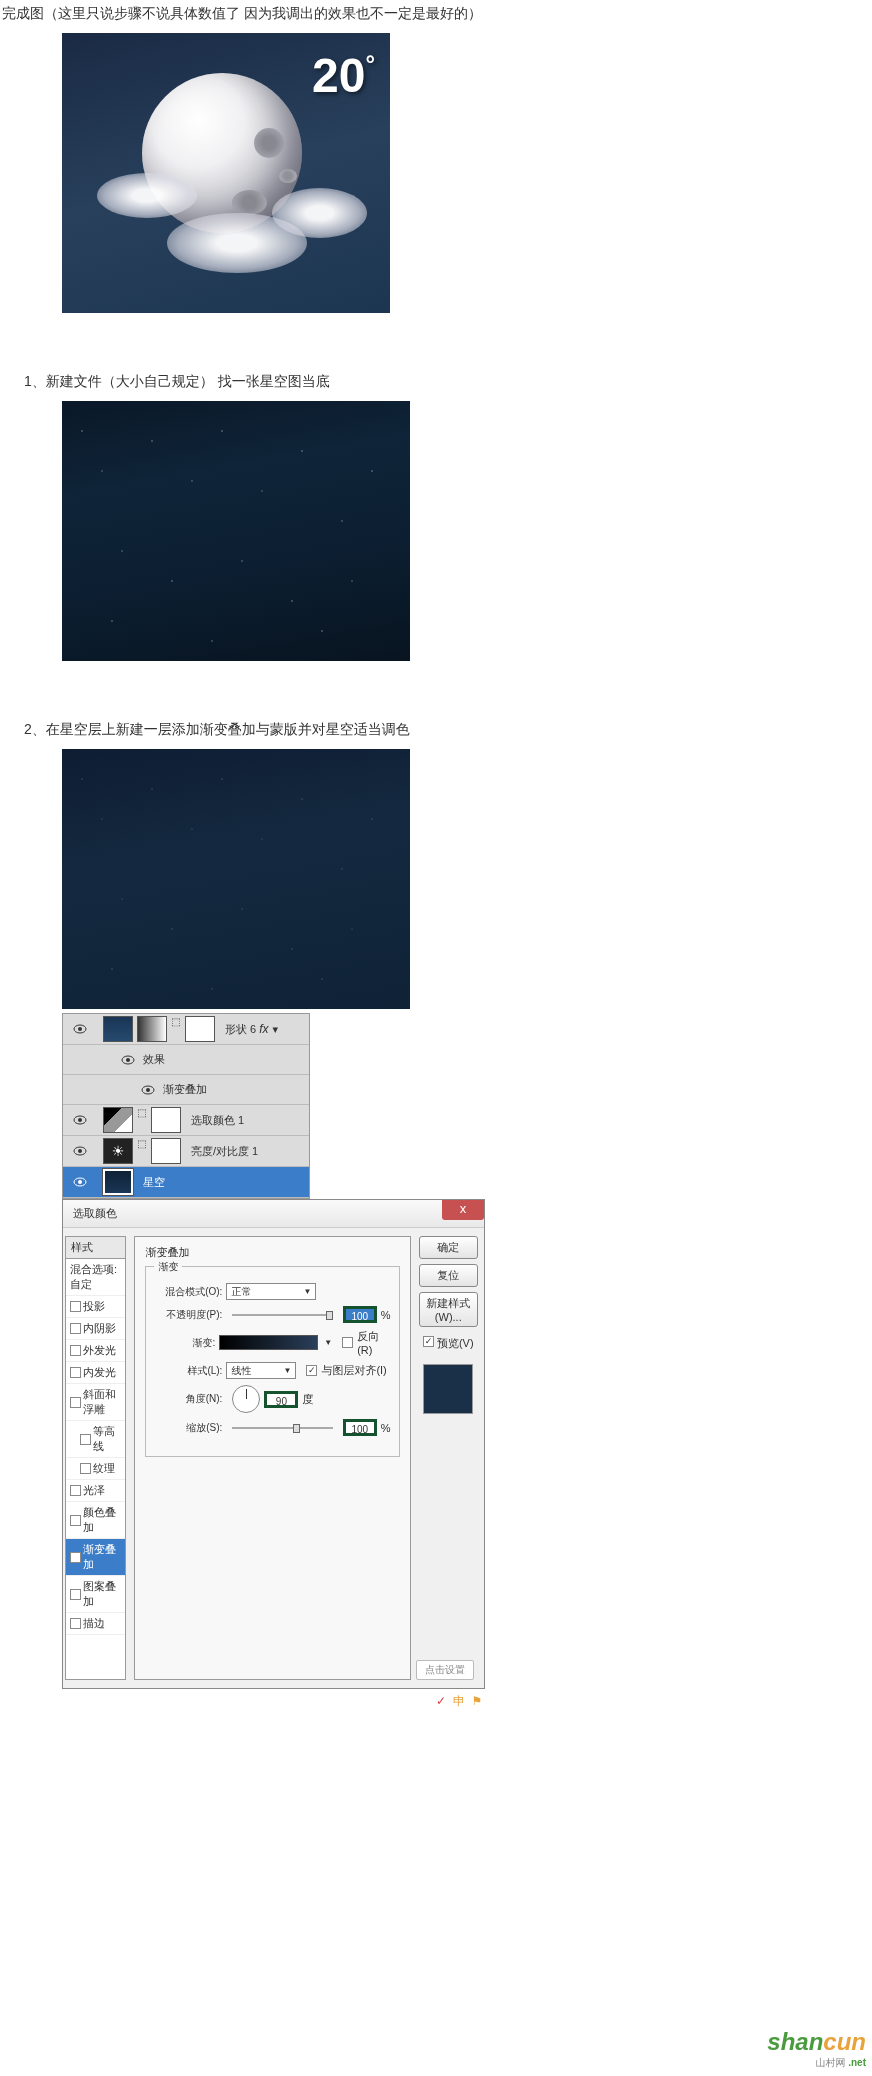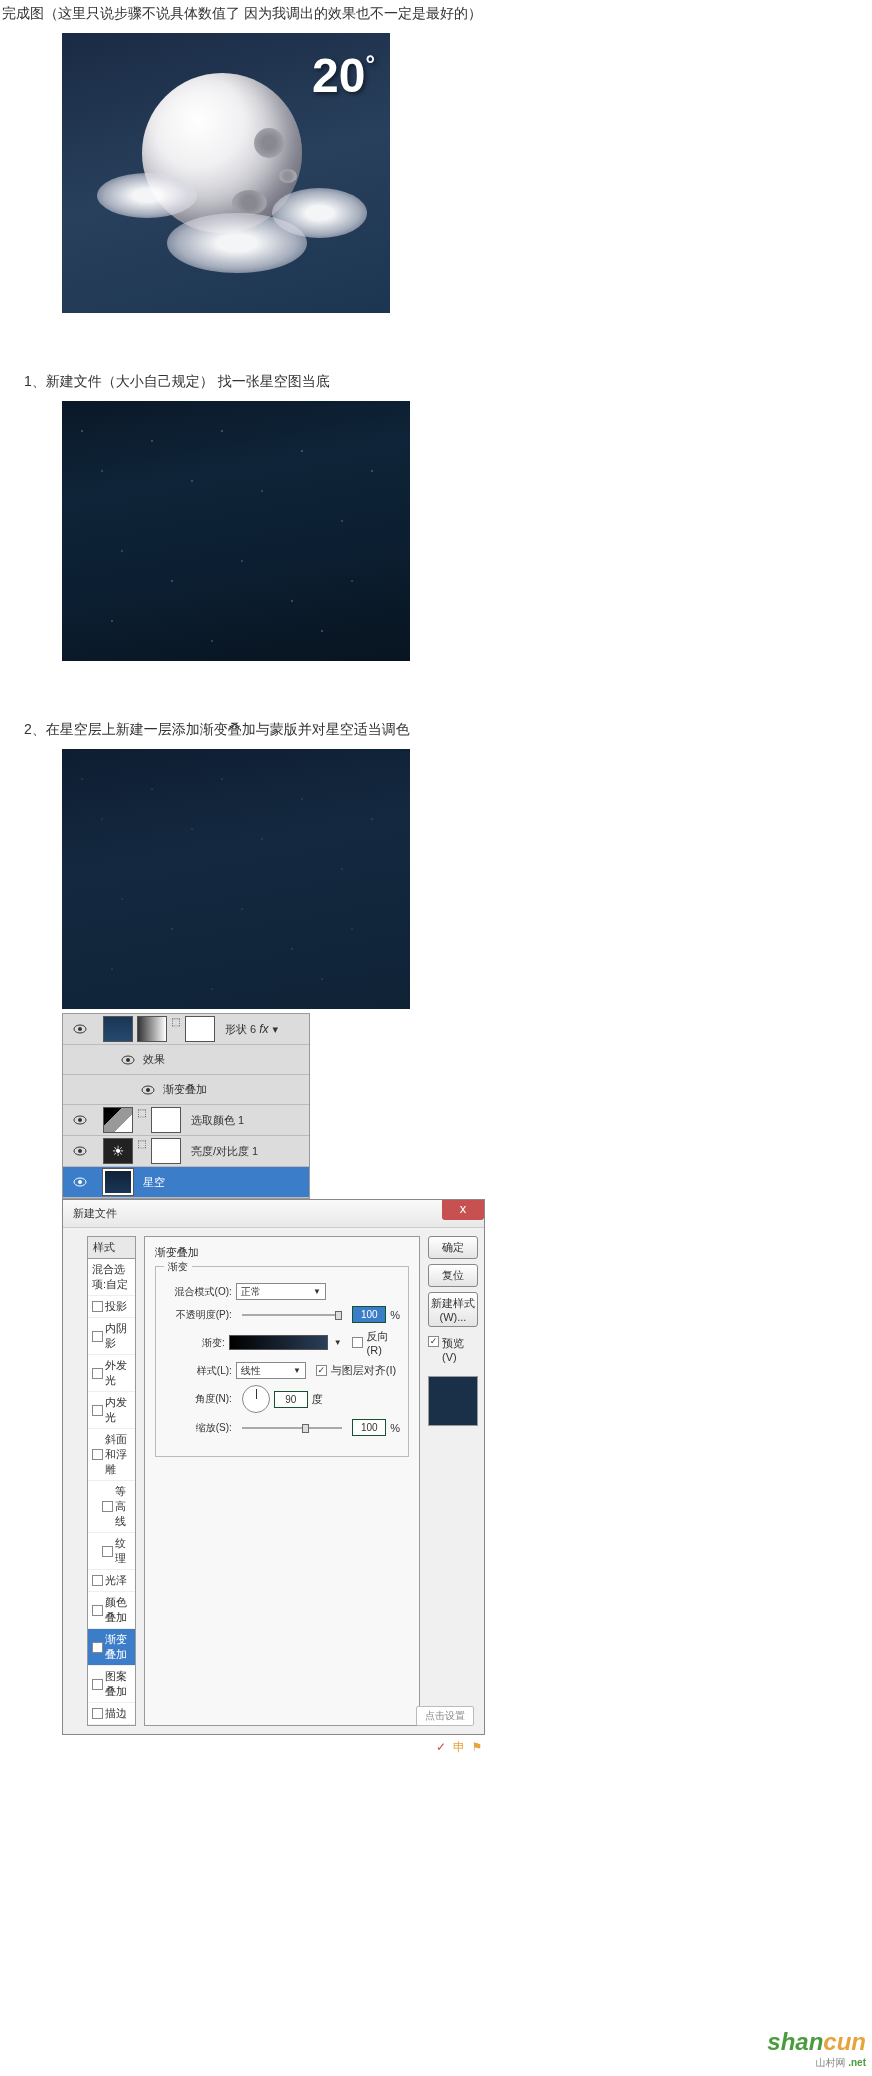--- a/index.html
+++ b/index.html
@@ -35,41 +35,41 @@
 .thumb.sun{background:#222;display:flex;align-items:center;justify-content:center;color:#fff;font-size:14px}
 .thumb.dark{background:linear-gradient(180deg,#0f2236,#1a3555);border:2px solid #fff;outline:1px solid #555}
 .thumb.link{width:10px;border:none;background:transparent;color:#333;text-align:center;font-size:10px}
 .lname{margin-left:6px;flex:1}
 .fx{font-style:italic;margin-right:4px;font-size:12px}
 .sub{padding-left:50px}
 .sub2{padding-left:70px}
 .dialog{width:423px;background:#f0f0f0;border:1px solid #888;margin:0 0 0 60px;position:relative;font-size:11px}
 .dlg-title{background:linear-gradient(180deg,#fafafa,#e8e8e8);padding:6px 10px;border-bottom:1px solid #ccc;position:relative}
 .dlg-close{position:absolute;right:0;top:0;width:42px;height:20px;background:#c75050;color:#fff;text-align:center;line-height:18px;border-radius:0 0 3px 3px;font-size:13px}
-.dlg-body{display:flex;padding:8px 6px 8px 24px;gap:8px;min-height:460px}
+.dlg-body{display:flex;padding:8px 6px 8px 2px;gap:8px;min-height:460px}
 .style-list{width:78px;border:1px solid #999;background:#fff}
 .style-list .hdr{background:#e8e8e8;padding:3px 5px;border-bottom:1px solid #999}
 .style-list .itm{padding:3px 4px;border-bottom:1px solid #eee;display:flex;align-items:center;gap:2px}
 .style-list .itm.sel{background:#3b7dc9;color:#fff}
 .style-list .itm.ind{padding-left:14px}
 .cb{width:11px;height:11px;border:1px solid #888;background:#fff;flex-shrink:0;display:inline-flex;align-items:center;justify-content:center;font-size:9px;line-height:1}
 .cb.ck::before{content:"✓";color:#333}
 .cb.ck.w::before{color:#fff}
 .opts{flex:1;border:1px solid #999;background:#f8f8f8;padding:8px 10px}
 .opts-title{margin-bottom:6px}
 .fieldset{border:1px solid #bbb;padding:10px 8px 14px;position:relative}
 .fieldset .leg{position:absolute;top:-7px;left:8px;background:#f8f8f8;padding:0 4px;font-size:10px}
 .frow{display:flex;align-items:center;margin:6px 0;gap:4px}
 .flabel{width:68px;text-align:right;font-size:10px}
 .sel-input{border:1px solid #888;background:#fff;padding:1px 4px;min-width:70px;height:17px;display:flex;align-items:center;justify-content:space-between;font-size:10px}
 .sel-input .arr{font-size:8px}
 .slider{flex:1;height:14px;position:relative;margin:0 6px}
 .slider .track{position:absolute;top:6px;left:0;right:0;height:2px;background:#aaa}
 .slider .hndl{position:absolute;top:3px;width:7px;height:9px;background:#ddd;border:1px solid #666}
-.num-input{width:34px;height:17px;border:1px solid #14532d;background:#fff;text-align:center;font-size:10px;line-height:15px}
+.num-input{width:34px;height:17px;border:3px solid #14532d;background:#fff;text-align:center;font-size:10px;line-height:15px}
 .num-input.hl{background:#3b7dc9;color:#fff}
 .grad-prev{width:110px;height:15px;border:1px solid #555;background:linear-gradient(90deg,#000,#2a3f5a)}
 .angle-dial{width:28px;height:28px;border:1px solid #888;border-radius:50%;background:#fff;position:relative;margin-left:6px}
 .angle-dial .ptr{position:absolute;width:1px;height:10px;background:#333;left:50%;top:3px;transform-origin:bottom center;transform:rotate(0deg)}
 .btns{width:76px;display:flex;flex-direction:column;gap:5px}
 .btn{border:1px solid #888;background:linear-gradient(180deg,#fff,#e4e4e4);text-align:center;padding:3px 2px;border-radius:3px;font-size:11px}
 .prev-sq{width:50px;height:50px;background:#1a2f48;border:1px solid #999;margin:8px auto}
 .hint{position:absolute;right:10px;bottom:8px;background:#fff;border:1px solid #bbb;padding:2px 8px;font-size:10px;color:#888;border-radius:2px}
 .rss-bar{margin:4px 0 0 60px;width:423px;display:flex;justify-content:flex-end;gap:2px;align-items:center}
 .rss-icon{width:16px;height:16px;display:flex;align-items:center;justify-content:center;font-size:12px}
@@ -179,21 +179,21 @@
         </svg>
       </div>
     <div style="width:8px"></div>
     <div class="thumb dark"></div>
     <div class="lname">星空</div>
   </div>
 </div>
 
 <div class="dialog">
   <div class="dlg-title">
-    <span>新建文件</span>
+    <span>选取颜色</span>
     <div class="dlg-close">x</div>
   </div>
   <div class="dlg-body">
     <div class="style-list">
       <div class="hdr">样式</div>
       <div class="itm">混合选项:自定</div>
       <div class="itm">
           <span class="cb"></span>
           <span>投影</span>
         </div>

